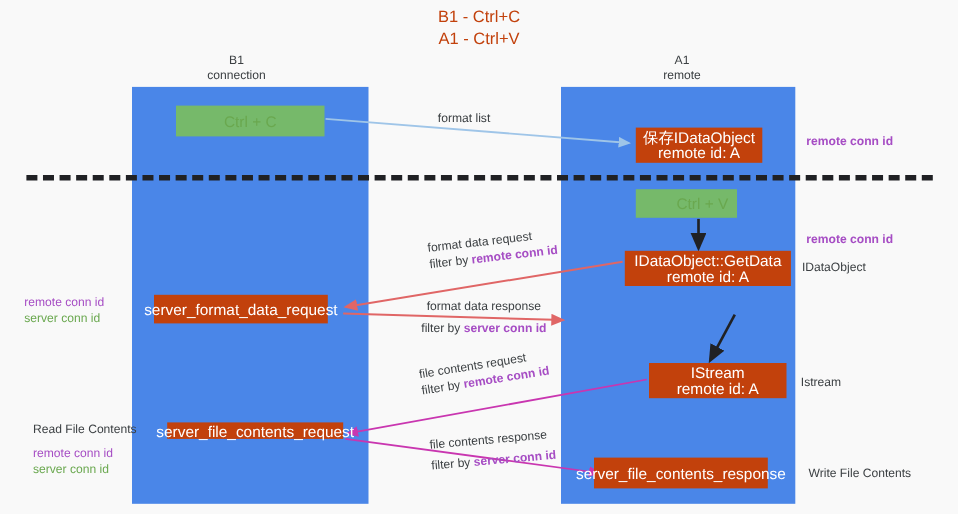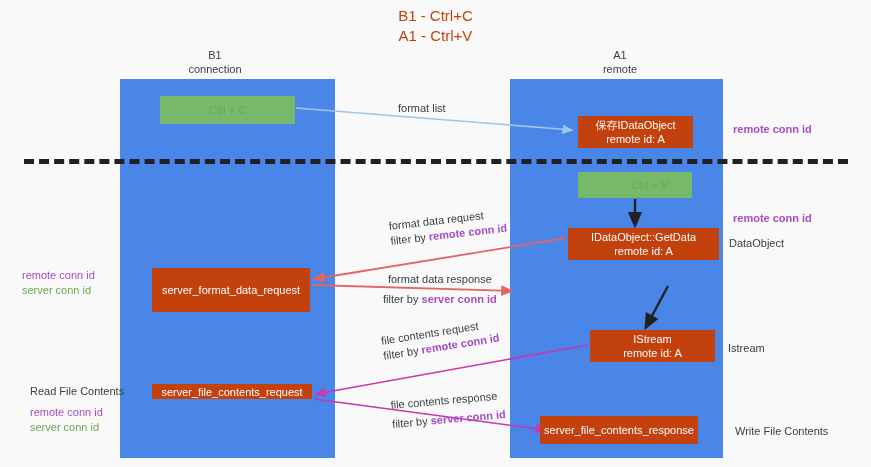--- a/index.html
+++ b/index.html
@@ -65,33 +65,33 @@
 
   
   .node {
     position: absolute;
     box-sizing: border-box;
     display: flex;
     flex-direction: column;
     align-items: center;
     justify-content: center;
     color: #ffffff;
-    font-size: 11px;
+    font-size: 14px;
     line-height: 14px;
     text-align: center;
     padding: 2px 4px;
   }
   .node.green  { background: #6aa84f; background: #76b96a; }
   .node.orange { background: #c2410c; }
 
   .n-ctrlc  { left: 160px; top: 96px;  width: 135px; height: 28px; }
   .n-save   { left: 578px; top: 116px; width: 115px; height: 32px; }
-  .n-ctrlv  { left: 578px; top: 172px; width: 114px; height: 26px; padding-left: 33px; }
+  .n-ctrlv  { left: 578px; top: 172px; width: 92px; height: 26px; padding-left: 33px; }
   .n-getdata{ left: 568px; top: 228px; width: 151px; height: 32px; }
-  .n-sfdreq { left: 152px; top: 268px; width: 158px; height: 44px; }
+  .n-sfdreq { left: 140px; top: 268px; width: 158px; height: 26px; }
   .n-sfdres { left: 515px; top: 278px; width: 152px; height: 26px; }
   .n-istream{ left: 590px; top: 330px; width: 125px; height: 32px; }
   .n-sfcreq { left: 152px; top: 384px; width: 160px; height: 15px; }
   .n-sfcres { left: 540px; top: 416px; width: 158px; height: 28px; }
 
   
   .annot {
     position: absolute;
     font-size: 11px;
     line-height: 15px;
@@ -246,21 +246,21 @@
 
   <div class="edge-label el-fcres">
     <div>file contents response</div>
     <div style="margin-top:4px">
       <span>filter by </span><span class="hl purple">server conn id</span>
     </div>
   </div>
 
   <div class="annot bold purple a-remote-1">remote conn id</div>
   <div class="annot bold purple a-remote-2">remote conn id</div>
-  <div class="annot a-dataobj">DataObject</div>
+  <div class="annot a-dataobj">IDataObject</div>
   <div class="annot a-istream">Istream</div>
   <div class="annot a-writefc">Write File Contents</div>
 
   <div class="annot a-left-1">
     <div class="bold purple">remote conn id</div>
     <div class="bold green">server conn id</div>
   </div>
 
   <div class="annot a-left-2">
     <div>Read File Contents</div>

